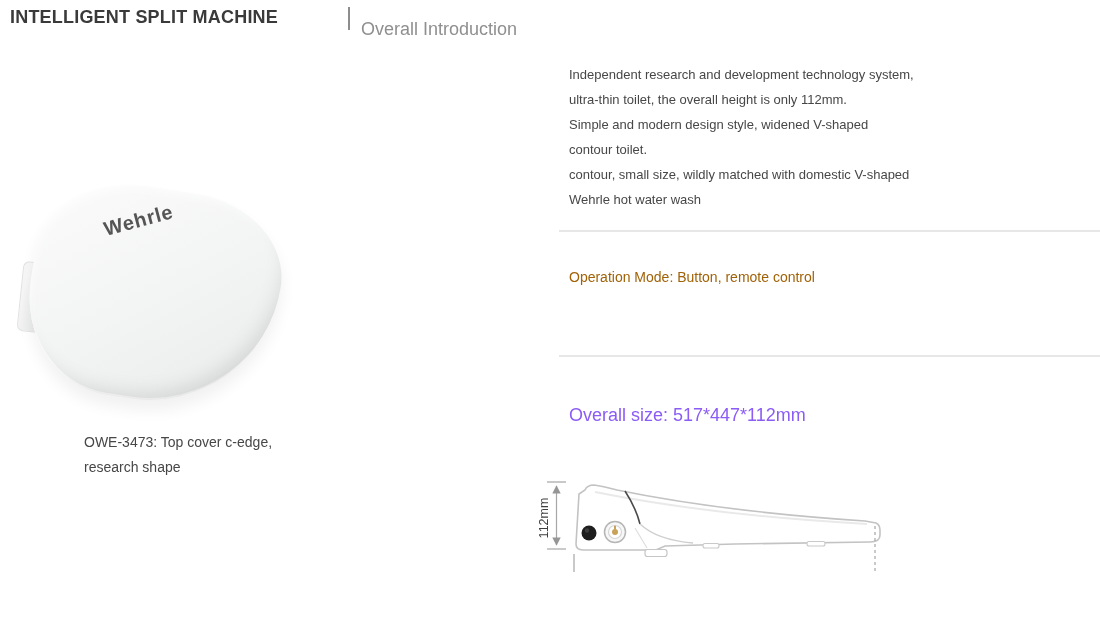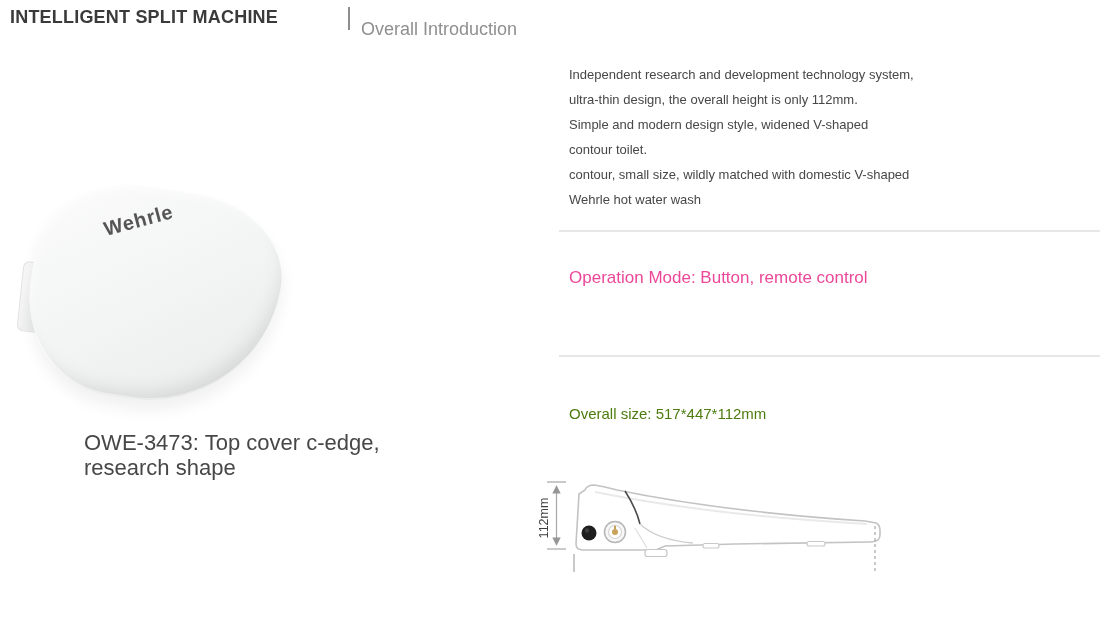--- a/index.html
+++ b/index.html
@@ -42,41 +42,41 @@
       inset 6px 8px 14px -8px rgba(255,255,255,.95),
       inset 0 -3px 0 -1px rgba(255,255,255,.9);
   }
   .brand {
     position: absolute; left: 103px; top: 209px;
     font-size: 20px; font-weight: 700; color: #555;
     letter-spacing: .8px; transform: rotate(-15deg);
   }
   .caption {
     position: absolute; left: 84px; top: 430px;
-    font-size: 22px; color: #474747; line-height: 25px;
+    font-size: 14px; color: #474747; line-height: 25px;
   }
 
   
   .desc {
     position: absolute; left: 569px; top: 62px;
     font-size: 13px; color: #474747; line-height: 25px;
   }
   .divider {
     position: absolute; left: 559px; width: 541px; height: 2px;
     background: #e7e7e7;
   }
   .divider.d1 { top: 230px; }
   .divider.d2 { top: 355px; }
   .specs {
     position: absolute; left: 569px; top: 265px;
-    font-size: 17px; color: #ec4899; line-height: 25px;
+    font-size: 14px; color: #a16207; line-height: 25px;
   }
   .sizeline {
     position: absolute; left: 569px; top: 405px;
-    font-size: 15px; color: #4d7c0f;
+    font-size: 18px; color: #8b5cf6;
   }
 
   
   .diagram { position: absolute; left: 535px; top: 462px; }
   .diagram text { font-family: "Liberation Sans", "DejaVu Sans", sans-serif; }
 </style>
 </head>
 <body>
 
 <div id="canvas">
@@ -90,21 +90,21 @@
     <div class="lid"></div>
     <div class="brand">Wehrle</div>
   </div>
   <div class="caption">
     <div>OWE-3473: Top cover c-edge,</div>
     <div>research shape</div>
   </div>
 
   <div class="desc">
     <div>Independent research and development technology system,</div>
-    <div>ultra-thin design, the overall height is only 112mm.</div>
+    <div>ultra-thin toilet, the overall height is only 112mm.</div>
     <div>Simple and modern design style, widened V-shaped</div>
     <div>contour toilet.</div>
     <div>contour, small size, wildly matched with domestic V-shaped</div>
     <div>Wehrle hot water wash</div>
   </div>
 
   <div class="divider d1"></div>
 
   <div class="specs">
     <div>Operation Mode: Button, remote control</div>

